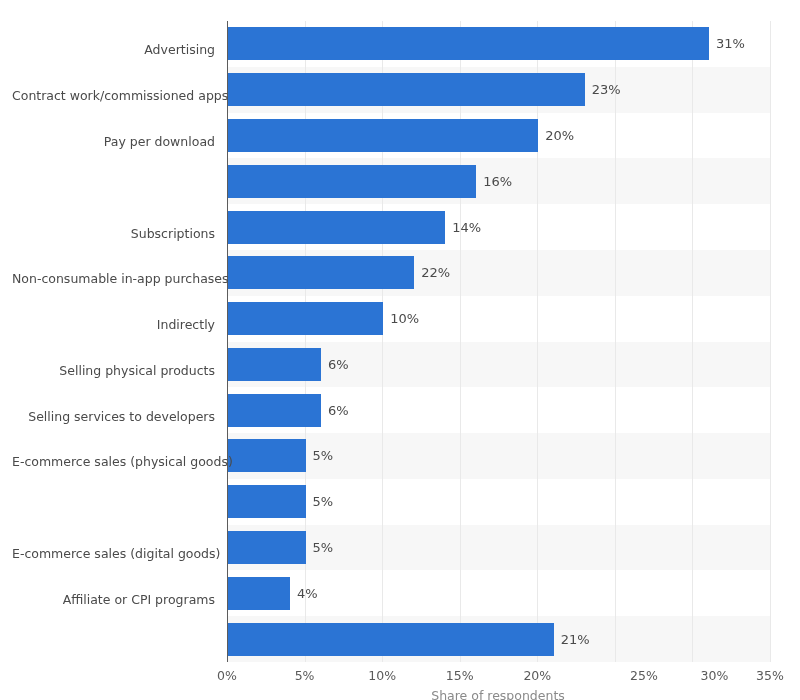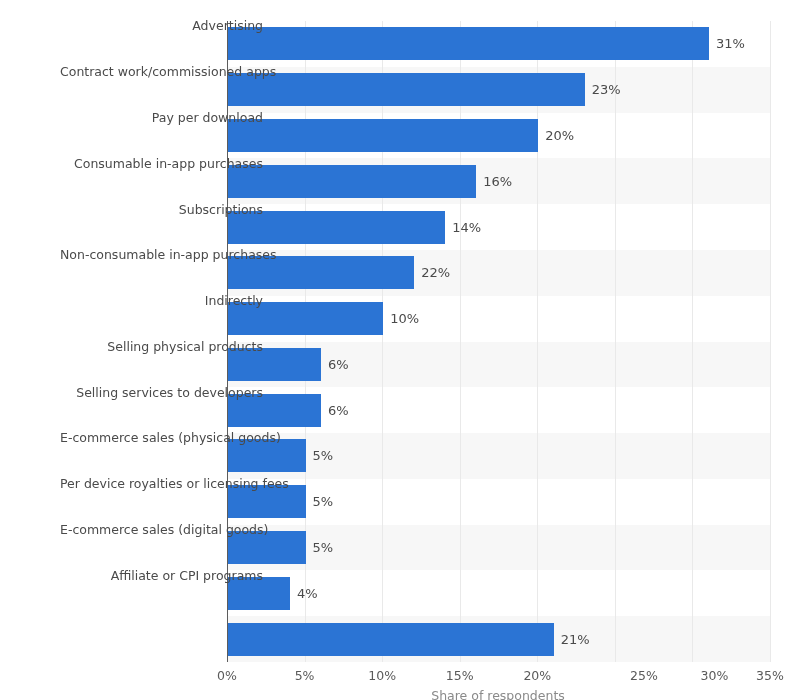--- a/index.html
+++ b/index.html
@@ -86,24 +86,23 @@
     height: 33px;
     color: #4a4a4a;
     white-space: nowrap;
     padding-right: 12px;
     box-sizing: border-box;
   }
 
   .label-col {
     position: absolute;
     left: 0;
-    top: 3px;
+    top: 27px;
     width: 227px;
     height: 641px;
-    padding-left: 48px;
   }
 
   .tick-label {
     position: absolute;
     top: 668px;
     font-size: 12.5px;
     color: #5a5a5a;
     transform: translateX(-50%);
     white-space: nowrap;
   }
@@ -173,28 +172,26 @@
         <div class="bar-value" style="left: 327.8px; top: 601.607px;">21%</div>
       </div>
   </div>
 
   <div class="axis-line"></div>
 
   <div class="label-col" id="cat-labels">
       <div class="cat-label" style="top: 6.39286px;">Advertising</div>
       <div class="cat-label" style="top: 52.1786px;">Contract work/commissioned apps</div>
       <div class="cat-label" style="top: 97.9643px;">Pay per download</div>
-      <div class="cat-label" style="top: 143.75px;">Consumable in-app purchases</div>
       <div class="cat-label" style="top: 235.321px;">Non-consumable in-app purchases</div>
       <div class="cat-label" style="top: 189.536px;">Subscriptions</div>
       <div class="cat-label" style="top: 281.107px;">Indirectly</div>
       <div class="cat-label" style="top: 326.893px;">Selling physical products</div>
       <div class="cat-label" style="top: 372.679px;">Selling services to developers</div>
       <div class="cat-label" style="top: 418.464px;">E-commerce sales (physical goods)</div>
-      <div class="cat-label" style="top: 464.25px;">Per device royalties or licensing fees</div>
       <div class="cat-label" style="top: 510.036px;">E-commerce sales (digital goods)</div>
       <div class="cat-label" style="top: 555.821px;">Affiliate or CPI programs</div>
     </div>
 
   <div id="xticks">
       <div class="tick-label" style="left: 227px;">0%</div>
       <div class="tick-label" style="left: 304.571px;">5%</div>
       <div class="tick-label" style="left: 382.143px;">10%</div>
       <div class="tick-label" style="left: 459.714px;">15%</div>
       <div class="tick-label" style="left: 537.286px;">20%</div>

